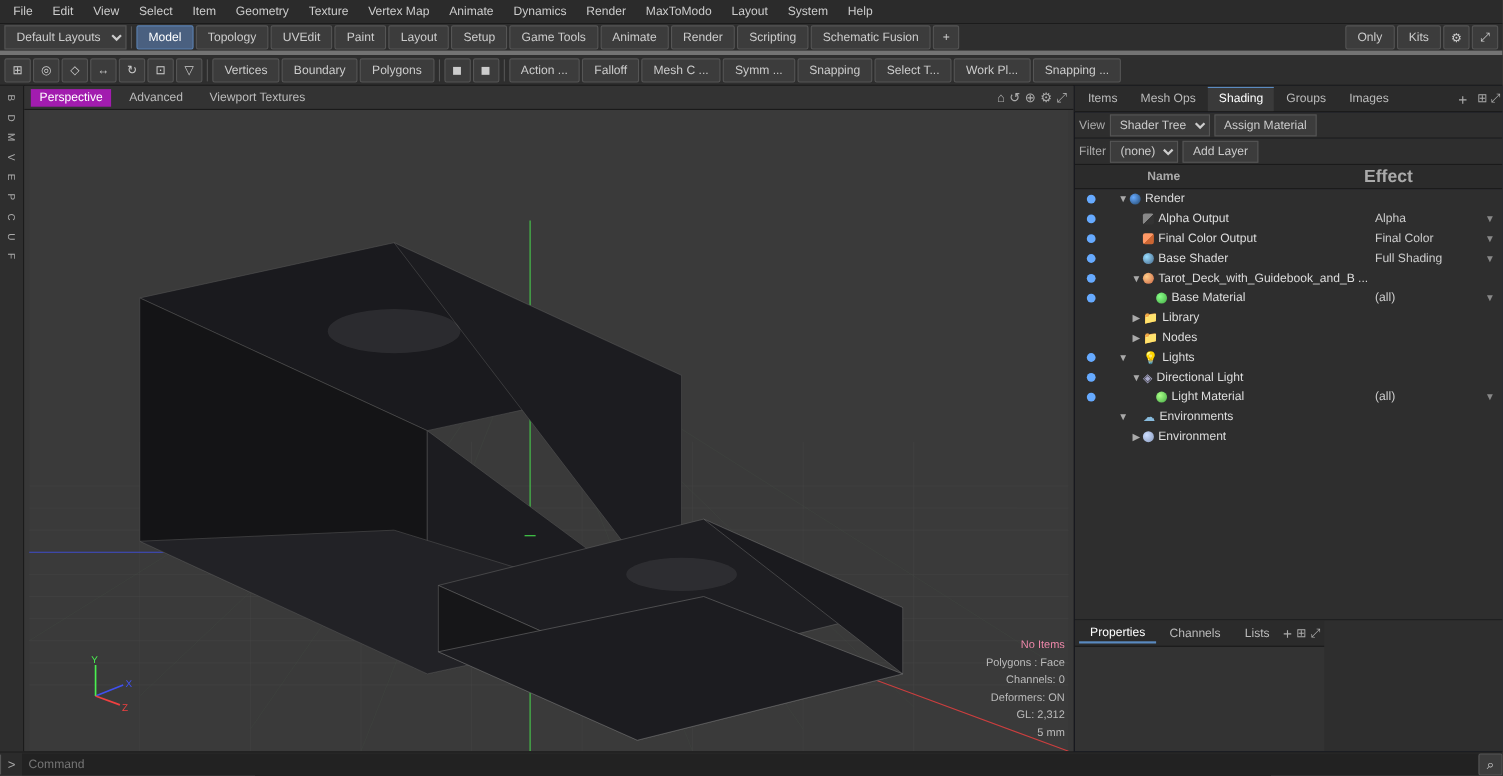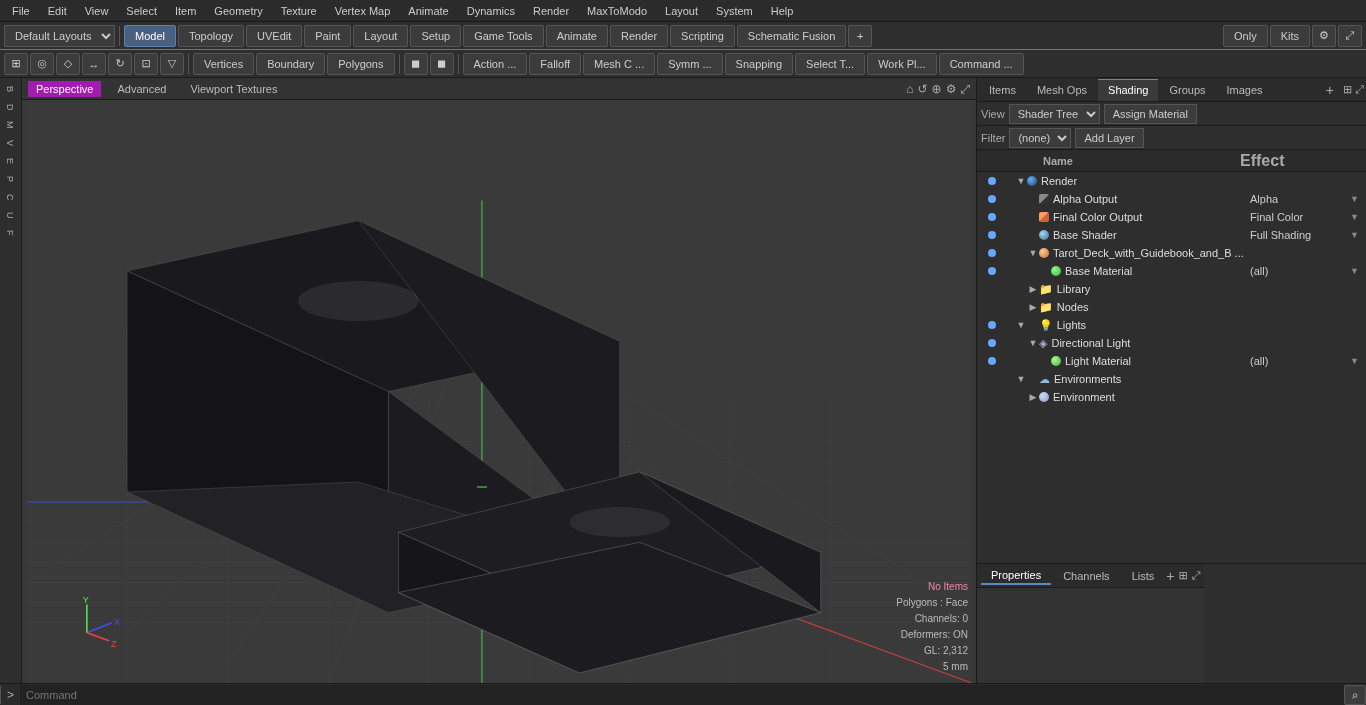--- a/index.html
+++ b/index.html
@@ -3,21 +3,21 @@
   <meta charset="utf-8">
   <style>
     * { margin: 0; padding: 0; box-sizing: border-box; }
     body { width: 1366px; height: 705px; overflow: hidden; background: #3a3a3a; font-family: 'Segoe UI', Arial, sans-serif; font-size: 11px; color: #ccc; }
 
     
     #menu-bar { display: flex; align-items: center; height: 22px; background: #2b2b2b; border-bottom: 1px solid #1a1a1a; padding: 0 4px; gap: 2px; }
     .menu-item { padding: 2px 8px; cursor: pointer; color: #ccc; font-size: 11px; }
 
     
-    #toolbar1 { display: flex; align-items: center; height: 28px; background: #2e2e2e; border-bottom: 1px solid #737373; padding: 0 4px; gap: 2px; }
+    #toolbar1 { display: flex; align-items: center; height: 28px; background: #2e2e2e; border-bottom: 4px solid #737373; padding: 0 4px; gap: 2px; }
     .toolbar-dropdown { background: #3c3c3c; border: 1px solid #555; color: #ccc; padding: 2px 6px; font-size: 11px; cursor: pointer; height: 22px; }
     .toolbar-sep { width: 1px; background: #555; height: 20px; margin: 0 2px; }
     .toolbar-btn { background: #3c3c3c; border: 1px solid #555; color: #ccc; padding: 2px 10px; font-size: 11px; cursor: pointer; height: 22px; border-radius: 2px; }
     .toolbar-btn.active { background: #4a6080; border-color: #5a80b0; color: #fff; }
     .toolbar-btn-icon { background: #3c3c3c; border: 1px solid #555; color: #ccc; width: 24px; height: 22px; font-size: 11px; cursor: pointer; border-radius: 2px; display: flex; align-items: center; justify-content: center; }
     .toolbar-spacer { flex: 1; }
     .toolbar-right { display: flex; align-items: center; gap: 2px; margin-left: auto; }
 
     
     #toolbar2 { display: flex; align-items: center; height: 28px; background: #2e2e2e; border-bottom: 1px solid #1a1a1a; padding: 0 4px; gap: 2px; }
@@ -46,21 +46,21 @@
     #right-tabs { display: flex; align-items: center; height: 24px; background: #2b2b2b; border-bottom: 1px solid #1a1a1a; padding: 0 2px; gap: 1px; }
     .rtab { padding: 2px 10px; font-size: 11px; color: #bbb; cursor: pointer; height: 22px; display: flex; align-items: center; }
     .rtab.active { background: #3a3a3a; color: #fff; border-top: 1px solid #5a8ac0; }
     .rtab-add { margin-left: auto; color: #aaa; cursor: pointer; padding: 0 6px; font-size: 14px; }
     .rtab-corner { margin-left: 2px; color: #aaa; cursor: pointer; font-size: 11px; }
 
     
     #shader-panel { flex: 1; display: flex; flex-direction: column; overflow: hidden; }
     #shader-toolbar { display: flex; align-items: center; height: 24px; background: #2e2e2e; border-bottom: 1px solid #1a1a1a; padding: 0 4px; gap: 4px; }
     .st-label { font-size: 11px; color: #aaa; }
-    .st-select { background: #3c3c3c; border: 1px solid #555; color: #ccc; padding: 2px 4px; font-size: 11px; height: 20px; }
+    .st-select { background: #3c3c3c; border: 1px solid #555; color: #ccc; padding: 2px 4px; font-size: 11px; height: 20px; text-align: center; }
     .st-btn { background: #3c3c3c; border: 1px solid #555; color: #ccc; padding: 1px 8px; font-size: 11px; height: 20px; cursor: pointer; }
     #filter-row { display: flex; align-items: center; height: 24px; background: #2e2e2e; border-bottom: 1px solid #1a1a1a; padding: 0 4px; gap: 4px; }
     #shader-header { display: flex; align-items: center; height: 22px; background: #2b2b2b; border-bottom: 1px solid #1a1a1a; padding: 0 6px; }
     .sh-col-name { flex: 1; font-size: 11px; color: #aaa; font-weight: bold; }
     .sh-col-effect { width: 120px; font-size: 16px; color: #aaa; font-weight: bold; }
 
     #shader-tree { flex: 1; overflow-y: auto; background: #2e2e2e; }
     .tree-row { display: flex; align-items: center; height: 18px; padding: 0 4px; cursor: pointer; }
     .tree-toggle { width: 12px; height: 12px; display: inline-flex; align-items: center; justify-content: center; color: #aaa; font-size: 9px; cursor: pointer; }
     .tree-name { flex: 1; font-size: 11px; color: #ddd; overflow: hidden; text-overflow: ellipsis; white-space: nowrap; }
@@ -161,21 +161,21 @@
   <button class="toolbar-btn-icon">◼</button>
   <button class="toolbar-btn-icon">◼</button>
   <div class="toolbar-sep"></div>
   <button class="toolbar-btn">Action ...</button>
   <button class="toolbar-btn">Falloff</button>
   <button class="toolbar-btn">Mesh C ...</button>
   <button class="toolbar-btn">Symm ...</button>
   <button class="toolbar-btn">Snapping</button>
   <button class="toolbar-btn">Select T...</button>
   <button class="toolbar-btn">Work Pl...</button>
-  <button class="toolbar-btn">Command ...</button>
+  <button class="toolbar-btn">Snapping ...</button>
 </div>
 
 <div id="main">
 
   <div id="left-panel">
     <div class="left-btn">B</div>
     <div class="left-btn">D</div>
     <div class="left-btn">M</div>
     <div class="left-btn">V</div>
     <div class="left-btn">E</div>

